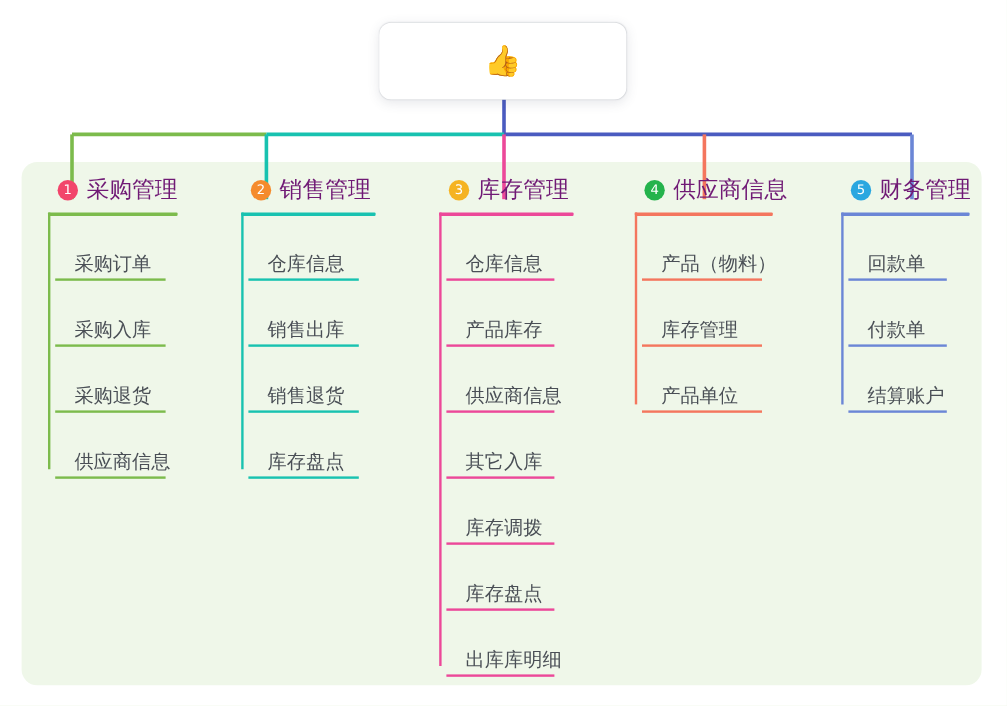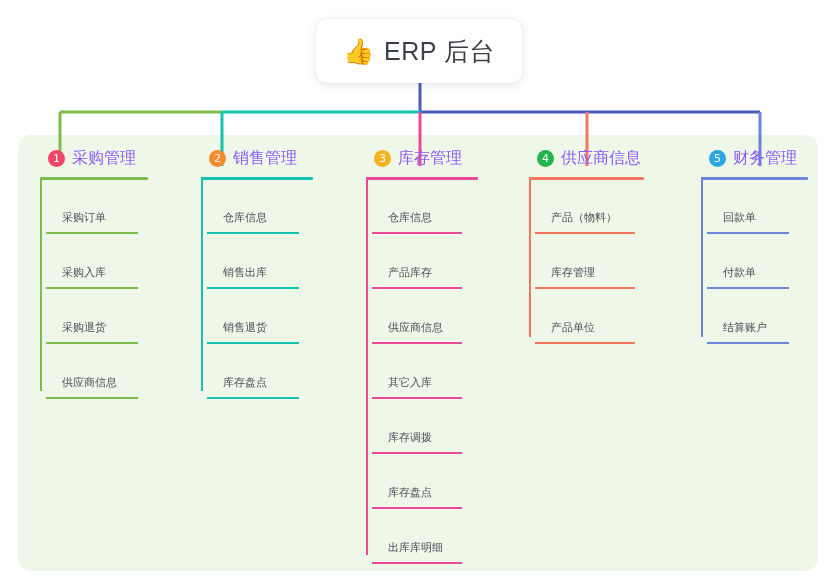--- a/index.html
+++ b/index.html
@@ -32,26 +32,26 @@
   svg.wires{position:absolute;left:0;top:0;width:839px;height:588px;pointer-events:none;}
 
   
   .col{position:absolute;top:145px;}
   .col-head{position:relative;display:flex;align-items:center;gap:7px;height:26px;padding-left:8px;}
   .badge{
     width:17px;height:17px;border-radius:50%;
     color:#fff;font-size:11px;line-height:17px;text-align:center;
     flex:0 0 auto;font-family:"DejaVu Sans",sans-serif;
   }
-  .col-title{font-size:16px;color:#8b5cf6;white-space:nowrap;}
+  .col-title{font-size:19px;color:#701a75;white-space:nowrap;}
   .head-rule{position:absolute;left:0;top:32px;height:3px;border-radius:1px;}
 
   .leaf{position:absolute;}
   .leaf-label{
-    font-size:11px;color:#4a4f56;white-space:nowrap;
+    font-size:16px;color:#4a4f56;white-space:nowrap;
     position:absolute;left:16px;top:0;
   }
   .leaf-rule{position:absolute;left:0;top:22px;height:2px;}
 </style>
 </head>
 <body>
 
 <div id="stage">
 
   <div class="panel"></div>
@@ -74,21 +74,20 @@
 
     <path d="M41,177 L41,391" stroke="#7cbb4c" stroke-width="2" fill="none"></path>
     <path d="M202,177 L202,391" stroke="#18c2b0" stroke-width="2" fill="none"></path>
     <path d="M367,177 L367,555" stroke="#ec4899" stroke-width="2" fill="none"></path>
     <path d="M530,177 L530,337" stroke="#f4765e" stroke-width="2" fill="none"></path>
     <path d="M702,177 L702,337" stroke="#6b86d6" stroke-width="2" fill="none"></path>
   </svg>
 
   <div class="root-box">
     <span class="root-emoji">👍</span>
-    <span class="root-title">ERP 后台</span>
   </div>
 
   <div id="columns-host">
       <div class="col" style="left: 40px;">
         <div class="col-head">
           <span class="badge" style="background: rgb(242, 69, 107);">1</span>
           <span class="col-title">采购管理</span>
           <div class="head-rule" style="width: 108px; background: rgb(124, 187, 76);"></div>
         </div>
         <div class="leaf" style="left: 6px; top: 65px;">

